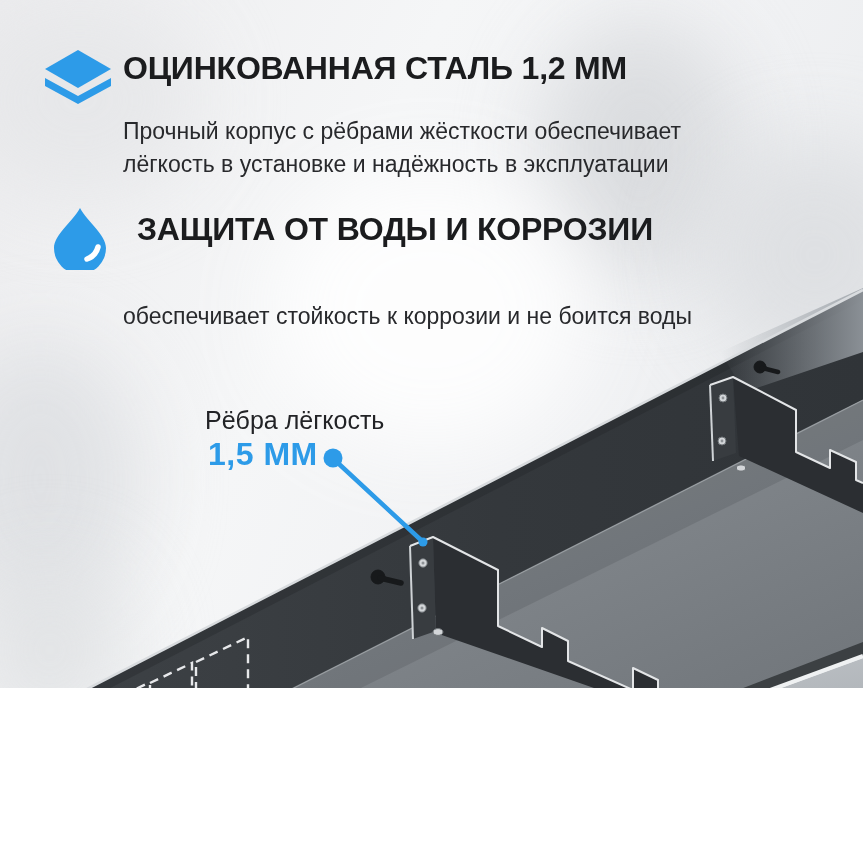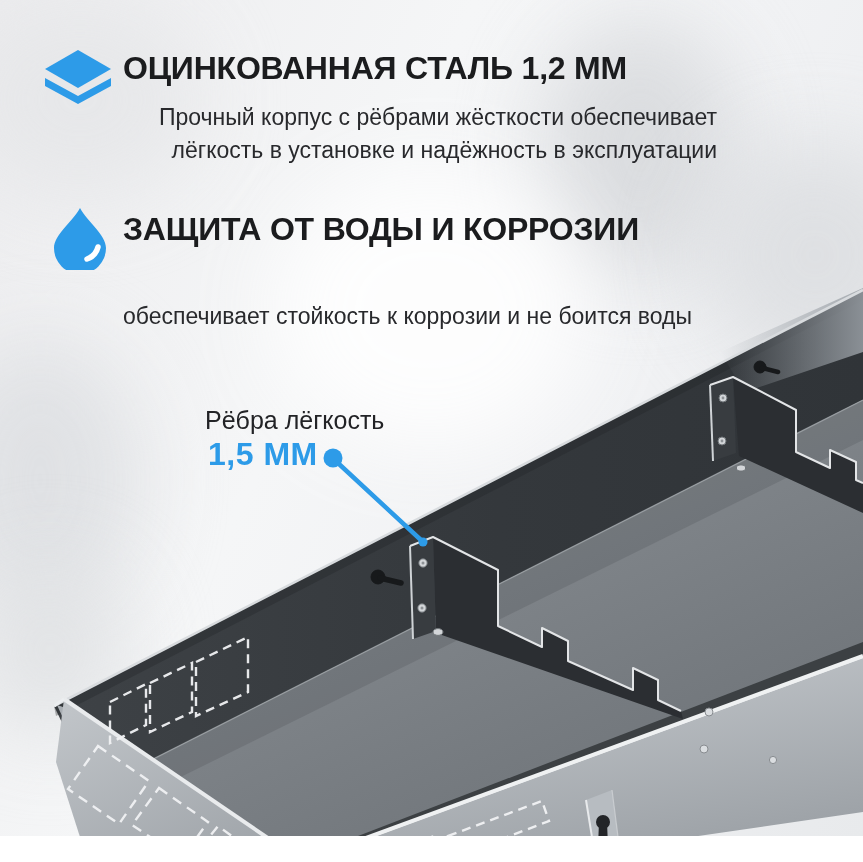--- a/index.html
+++ b/index.html
@@ -1,22 +1,21 @@
 <!DOCTYPE html>
 <html><head>
 <meta charset="utf-8">
 <style>
   html,body{margin:0;padding:0;}
   .canvas{
     position:relative;
-    width:863px;height:836px;
+    width:863px;height:688px;
     overflow:hidden;
     background:linear-gradient(115deg,#ececee 0%,#f5f6f7 38%,#f1f2f4 62%,#e8eaec 100%);
     font-family:"Liberation Sans", sans-serif;
-    text-align:right;
   }
   .blob{position:absolute;border-radius:50%;filter:blur(42px);}
   .b1{left:540px;top:20px;width:200px;height:260px;background:#d7d9dc;opacity:.85;}
   .b2{left:700px;top:140px;width:230px;height:230px;background:#dbdde0;opacity:.8;}
   .b3{left:-60px;top:340px;width:200px;height:280px;background:#dee0e3;opacity:.9;}
   .b4{left:-40px;top:0px;width:240px;height:200px;background:#e5e6e8;opacity:.8;}
   .b5{left:270px;top:170px;width:320px;height:280px;background:#ffffff;opacity:.85;}
   .b6{left:-30px;top:560px;width:160px;height:180px;background:#dfe1e3;opacity:.8;}
 
   .product-svg{position:absolute;left:0;top:0;z-index:2;}
@@ -26,23 +25,23 @@
   .feature-title{
     margin:0;font-size:32px;font-weight:700;letter-spacing:-0.2px;
     color:#1b1c1e;white-space:nowrap;
   }
   .feature-desc{
     margin:0;font-size:23px;line-height:33px;font-weight:400;
     color:#28292c;white-space:nowrap;
   }
   .f1-icon{left:44px;top:48px;}
   .f1-title{position:absolute;left:123px;top:50px;}
-  .f1-desc{position:absolute;left:123px;top:101px;margin-left:36px;}
+  .f1-desc{position:absolute;left:123px;top:115px;}
   .f2-icon{left:52px;top:206px;}
-  .f2-title{position:absolute;left:123px;top:211px;}
+  .f2-title{position:absolute;left:137px;top:211px;}
   .f2-desc{position:absolute;left:123px;top:267px;}
 
   .callout{position:absolute;z-index:3;}
   .callout-label{
     position:absolute;left:205px;top:406px;
     font-size:25px;font-weight:400;color:#222326;white-space:nowrap;
   }
   .callout-value{
     position:absolute;left:208px;top:436px;
     font-size:32px;font-weight:700;color:#2d9be8;white-space:nowrap;letter-spacing:.5px;

